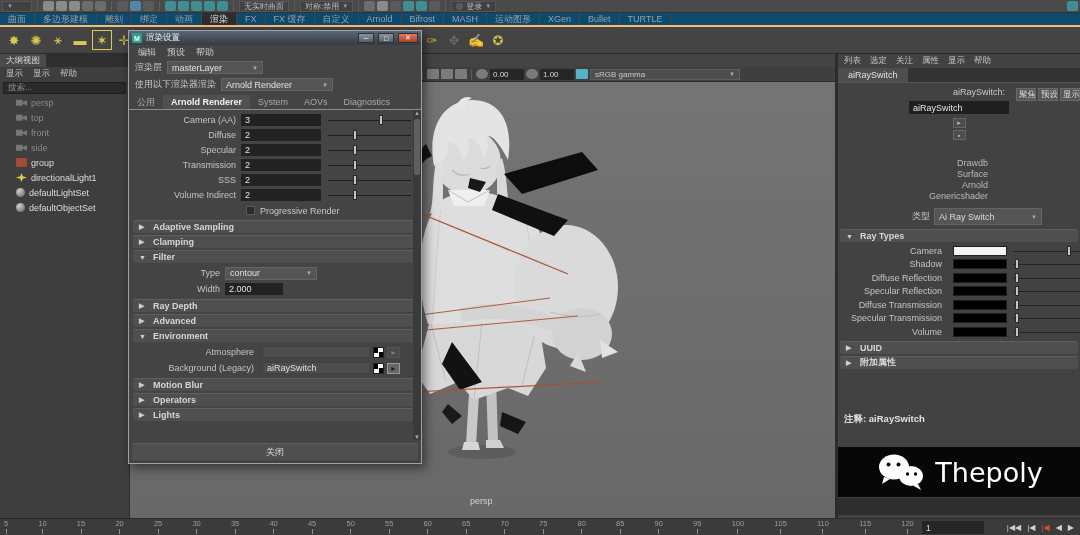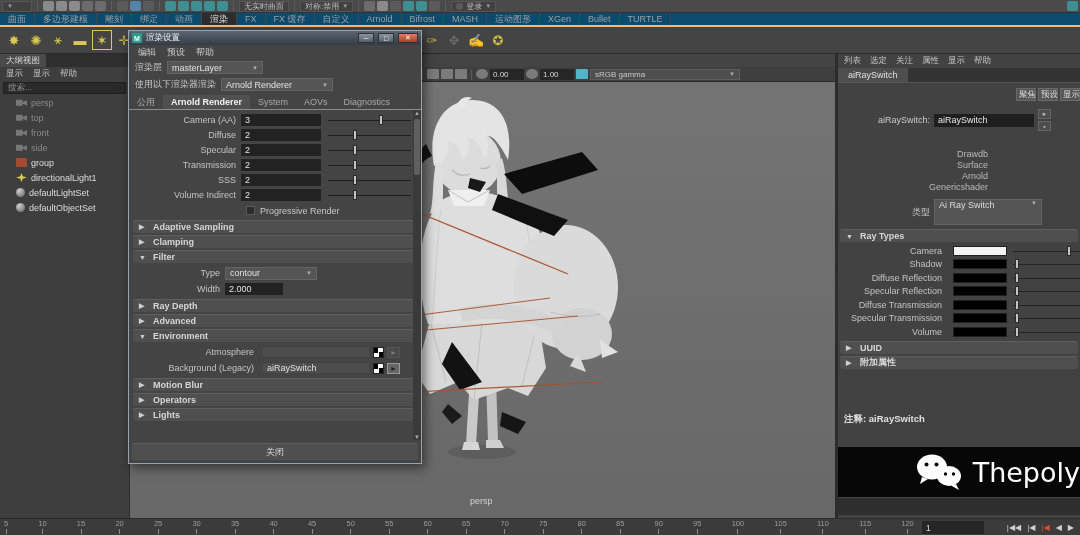--- a/index.html
+++ b/index.html
@@ -66,48 +66,48 @@
   .vp-canvas { position:relative; flex:1; background:linear-gradient(#747474,#686868); overflow:hidden; }
   .persp-label { position:absolute; left:340px; bottom:12px; font-size:9px; color:#d2d2d2; }
 
   .vdivider { width:3px; background:#2c2c2c; flex:none; }
 
   
   #ae { width:242px; flex:none; background:#424242; position:relative; font-size:9px; overflow:hidden; }
   .ae-menus { height:14px; display:flex; gap:9px; align-items:center; padding:0 6px; font-size:8.5px; color:#c6c6c6; }
   .ae-tabstrip { height:15px; background:#333; display:flex; border-bottom:1px solid #555; }
   .ae-tab { background:#4e4e4e; color:#e0e0e0; padding:0 10px; display:flex; align-items:center; font-size:9px; }
-  .ae-noderow { display:flex; align-items:center; margin-top:26px; gap:4px; }
+  .ae-noderow { display:flex; align-items:center; margin-top:4px; gap:4px;flex-direction:column; }
   .ae-nodelabel { width:92px; text-align:right; color:#c9c9c9; }
   .ae-nodefield { width:100px; height:13px; background:#1f1f1f; color:#e6e6e6; display:flex;
     align-items:center; padding:0 4px; }
   .ae-mini { width:13px; height:10px; background:#4d4d4d; border:1px solid #666; color:#bbb;
     font-size:7px; display:flex; align-items:center; justify-content:center; }
   .ae-side { position:absolute; right:0; top:34px; display:flex; flex-direction:row; gap:2px; }
   .ae-side .btn { width:20px; height:13px; background:#565656; border:1px solid #6a6a6a;
     overflow:hidden; white-space:nowrap; font-size:8.5px; color:#ddd; padding-left:2px; }
   .ae-classes { margin:18px 0 6px 0; width:150px; text-align:right; color:#b9b9b9; line-height:11px; }
   .ae-typerow { display:flex; align-items:center; gap:4px; margin:2px 0 4px 0; }
   .ae-typelabel { width:92px; text-align:right; color:#c9c9c9; }
-  .ae-drop { width:108px; height:26px; background:#555; border:1px solid #646464; display:flex;
-    align-items:flex-start; justify-content:space-between; padding:0 4px; color:#dcdcdc; }
+  .ae-drop { width:108px; height:17px; background:#555; border:1px solid #646464; display:flex;
+    align-items:center; justify-content:space-between; padding:0 4px; color:#dcdcdc; }
   .caret { font-size:6px; color:#aaa; }
   .sec { height:13px; margin:2px 2px; background:#4f4f4f; border-top:1px solid #5e5e5e;
     border-radius:2px; display:flex; align-items:center; gap:6px; padding:0 6px;
     font-weight:bold; color:#d6d6d6; font-size:9px; }
   .sec .arr { font-size:7px; color:#cfcfcf; width:8px; }
   .ray-row { display:flex; align-items:center; height:13.5px; }
   .ray-label { width:115px; text-align:right; color:#c3c3c3; padding-right:11px; flex:none; }
   .ray-swatch { width:54px; height:10px; border:1px solid #202020; flex:none; }
   .ray-slider { flex:1; position:relative; height:12px; margin-left:6px; }
   .ray-slider .groove { position:absolute; left:0; right:0; top:6px; height:1px; background:#242424; }
   .handle { position:absolute; top:1px; width:4px; height:10px; background:#c4c4c4; border:1px solid #2a2a2a; }
   .ae-notes { margin-top:44px; padding-left:6px; color:#e0e0e0; font-weight:bold; font-size:9.5px; }
   .thepoly { position:absolute; left:0; right:0; top:393px; height:50px; background:#070707;
-    display:flex; align-items:center; justify-content:flex-end; gap:8px; }
+    display:flex; align-items:center; justify-content:center; gap:8px; }
   .thepoly-text { color:#fff; font-size:27px; font-family:"DejaVu Sans", sans-serif; }
   .ae-buttons { position:absolute; left:0; right:0; top:444px; height:17px; display:flex; gap:1px; background:#2e2e2e; }
   .ae-buttons .btn { flex:1; background:#4e4e4e; display:flex; align-items:center; justify-content:center;
     color:#d8d8d8; font-size:9px; white-space:nowrap; overflow:hidden;margin-top:20px; }
 
   
   #rswin { position:absolute; left:128px; top:30px; width:294px; height:434px; z-index:10;
     background:#444; border:1px solid #9aa3ad; box-shadow:3px 4px 10px rgba(0,0,0,.5);
     display:flex; flex-direction:column; font-size:9px; }
   .rs-title { height:14px; background:linear-gradient(#5b6672,#343b44); display:flex;

